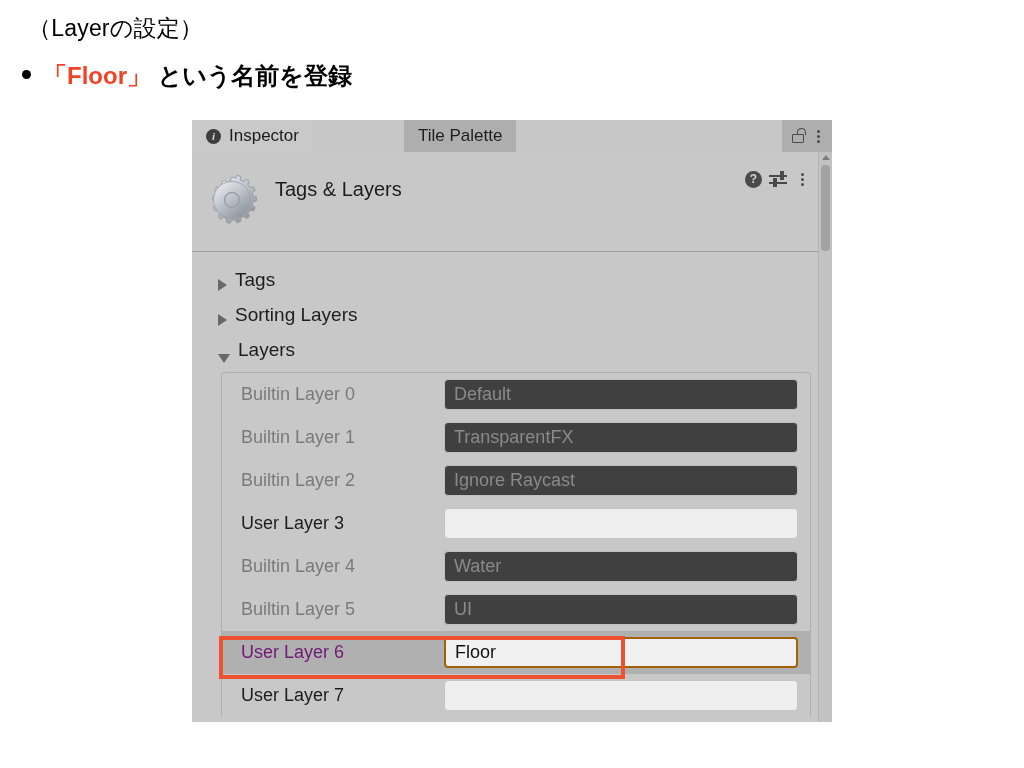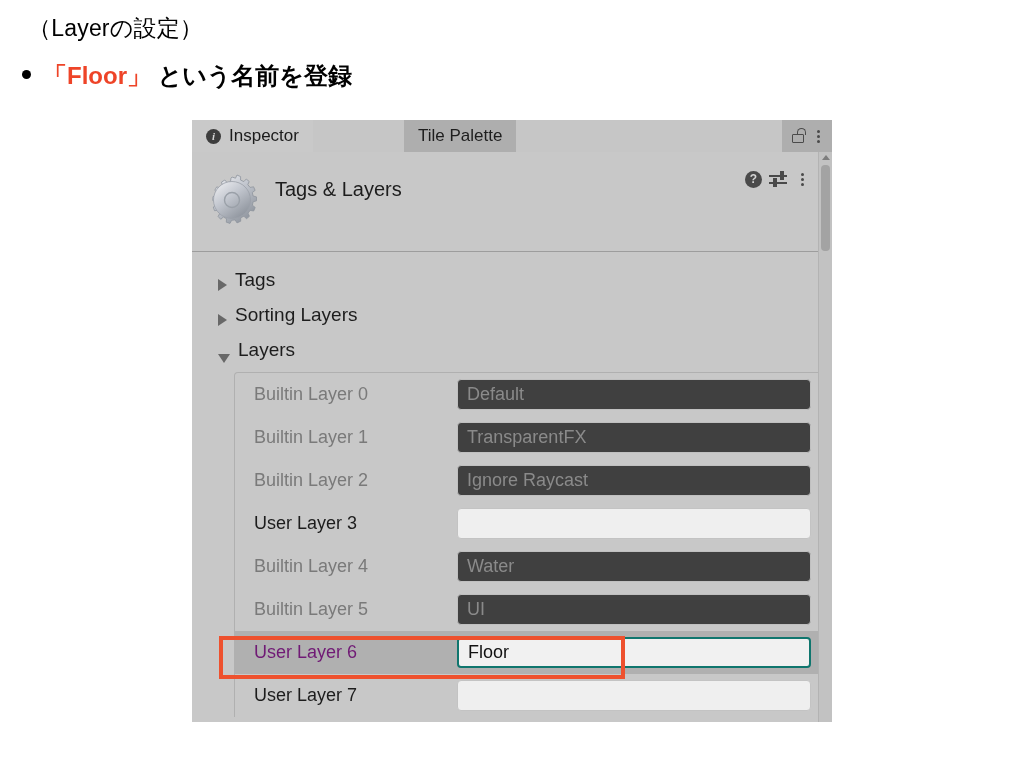--- a/index.html
+++ b/index.html
@@ -253,21 +253,21 @@
   .arrow.open {
     border-top: 9px solid #686868;
     border-left: 6px solid transparent;
     border-right: 6px solid transparent;
     margin-bottom: -2px;
   }
 
   
   .layer-list {
     position: absolute;
-    left: 42px;
+    left: 29px;
     top: 119px;
     width: 590px;
     border: 1px solid #b0b0b0;
     border-bottom: none;
     border-radius: 4px 4px 0 0;
     box-sizing: border-box;
     background: #c8c8c8;
     overflow: hidden;
   }
   .layer-row {
@@ -306,21 +306,21 @@
     border: 1px solid #c0c0c0;
     color: #8a8a8a;
   }
   .layer-field.empty-editable {
     background: #efefef;
     border: 1px solid #c3c3c3;
     color: #1d1d1d;
   }
   .layer-field.focused {
     background: #f1f1f1;
-    border: 2px solid #0f766e;
+    border: 2px solid #a16207;
     color: #111111;
   }
 
   
   .scrollbar {
     position: absolute;
     right: 0;
     top: 32px;
     width: 14px;
     height: 570px;

